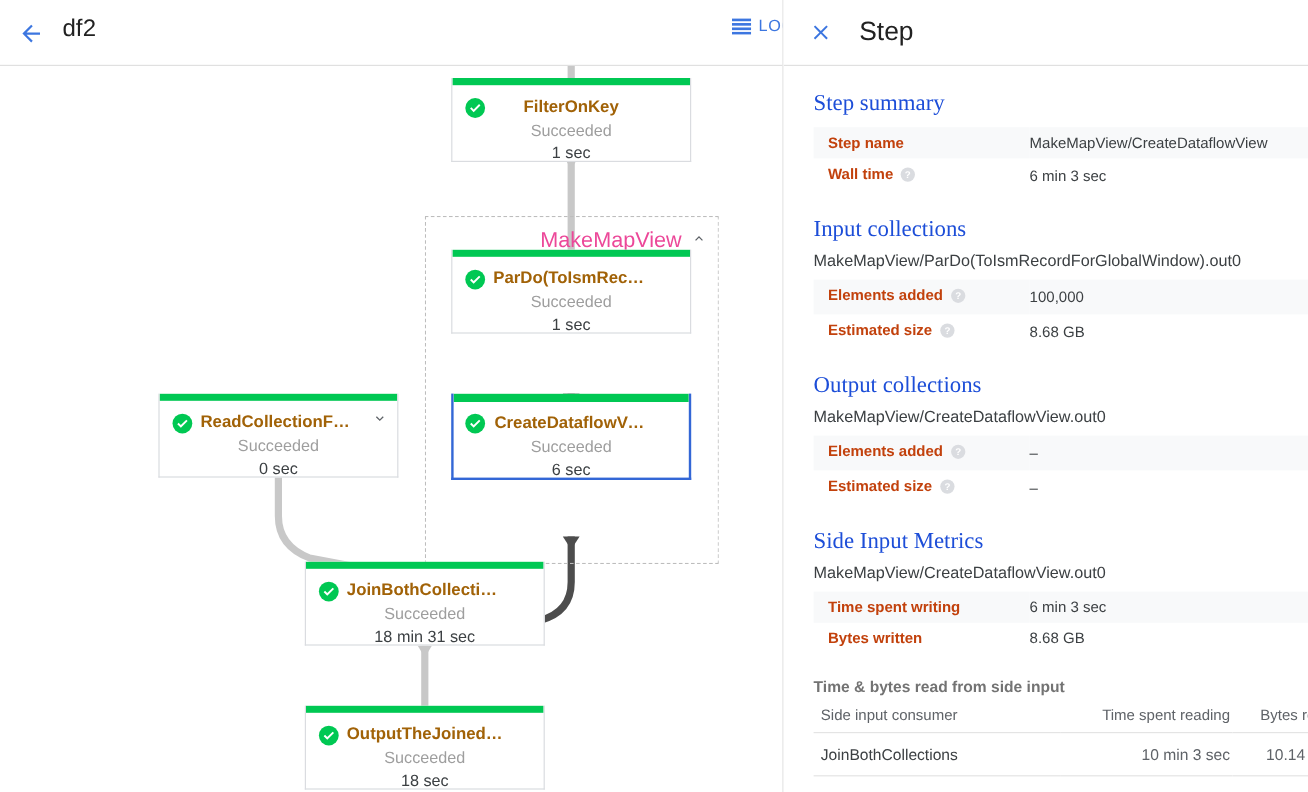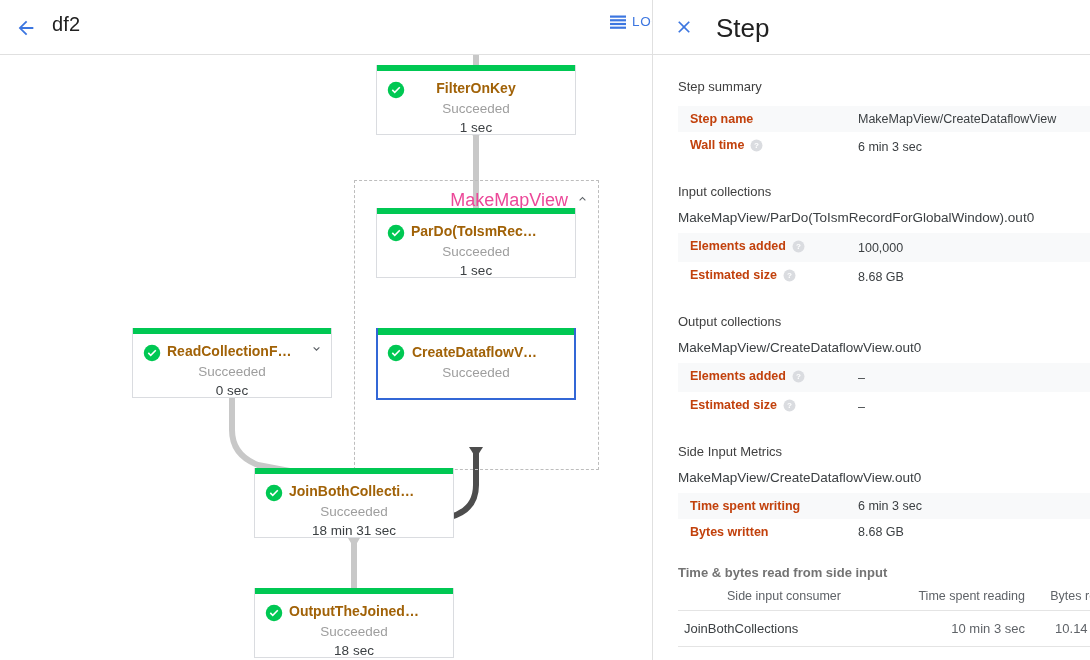--- a/index.html
+++ b/index.html
@@ -192,36 +192,37 @@
   #close-x {
     position: absolute;
     left: 17px; top: 13px;
     width: 28px; height: 28px;
     cursor: pointer;
     display: flex; align-items: center; justify-content: center;
   }
   #right-title {
     position: absolute;
     left: 63px; top: 13px;
-    font-size: 26px;
+    font-size: 22px;
     color: #212121;
   }
   #right-body {
     position: absolute;
     left: 0; top: 55px;
     width: 437px; height: 605px;
     overflow: hidden;
     padding: 0;
   }
   .sec-title {
-    font-size: 13px;
-    color: #404040;
+    font-size: 19px;
+    color: #1d4ed8;
     padding: 0 0 0 25px;
     margin: 0;
     line-height: 20px;
+    font-family: Liberation Serif, serif;
   }
   .sec-sub {
     font-size: 13.5px;
     color: #3c4043;
     padding: 0 0 0 25px;
     line-height: 18px;
   }
   table.kv {
     border-collapse: collapse;
     width: 412px;
@@ -254,21 +255,21 @@
   table.sidein {
     border-collapse: collapse;
     width: 412px;
     margin-left: 25px;
     table-layout: fixed;
   }
   table.sidein th {
     font-size: 12.5px;
     font-weight: normal;
     color: #5f6368;
-    text-align: center;
+    text-align: left;
     padding: 4px 0 7px 6px;
     border-bottom: 1px solid #e4e4e4;
   }
   table.sidein th.num, table.sidein td.num { text-align: right; padding-right: 2px;}
   table.sidein td {
     font-size: 13px;
     color: #3c4043;
     padding: 10px 0 10px 6px;
     border-bottom: 1px solid #e4e4e4;
   }
@@ -381,20 +382,21 @@
       <div class="node selected" style="left:376px; top:273px; width:200px; height:72px;">
         <div class="bar"></div>
         <span class="check">
           <svg width="18" height="18" viewBox="0 0 24 24" aria-hidden="true">
             <circle cx="12" cy="12" r="11" fill="#00c853"></circle>
             <path d="M10.3 16.6l-4-4 1.5-1.5 2.5 2.5 6-6 1.5 1.5z" fill="#ffffff"></path>
           </svg>
         </span>
         <div class="nm">CreateDataflowView</div>
         <div class="st">Succeeded</div>
+        <div class="dur">6 sec</div>
       </div>
 
       <div class="node" style="left:132px; top:273px; width:200px; height:70px;">
         <div class="bar"></div>
         <span class="check">
           <svg width="18" height="18" viewBox="0 0 24 24" aria-hidden="true">
             <circle cx="12" cy="12" r="11" fill="#00c853"></circle>
             <path d="M10.3 16.6l-4-4 1.5-1.5 2.5 2.5 6-6 1.5 1.5z" fill="#ffffff"></path>
           </svg>
         </span>

